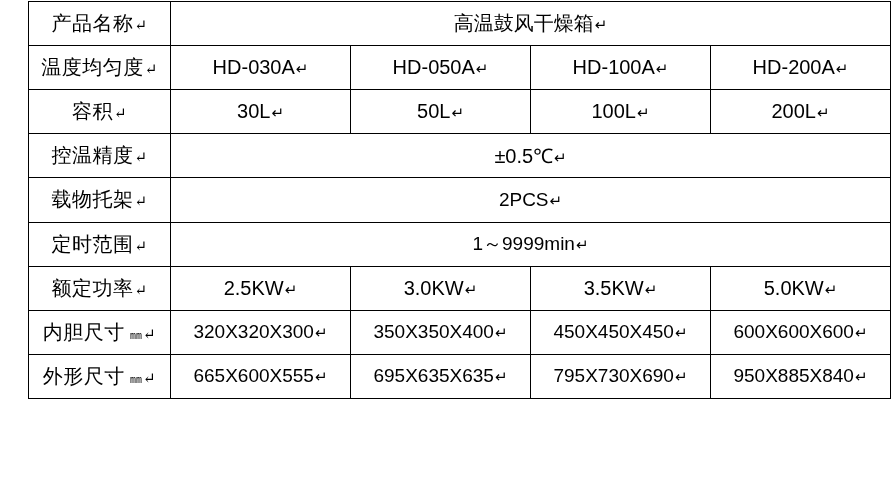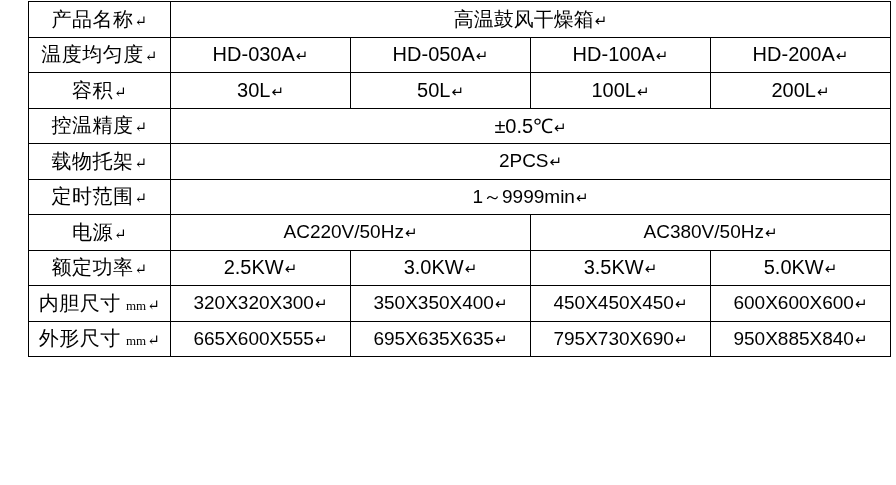--- a/index.html
+++ b/index.html
@@ -17,43 +17,44 @@
   .sheet {
     width: 896px;
     height: 485px;
     position: relative;
     box-sizing: border-box;
     padding: 1px 2px 2px 28px;
   }
   table.spec {
     border-collapse: collapse;
     width: 862px;
-    height: 356px;
+    height: 398px;
     table-layout: fixed;
   }
   table.spec td {
     border: 1px solid #000000;
     text-align: center;
     vertical-align: middle;
     font-size: 19px;
     padding: 0 2px;
     white-space: nowrap;
     overflow: hidden;
   }
   td.label {
     width: 142px;
     font-size: 20px;
     letter-spacing: 0.5px;
   }
   td.label .lbl-main {
     font-size: 20px;
   }
   td.label .lbl-unit {
-    font-size: 13px;
+    font-size: 10px;
     letter-spacing: 0;
+    font-family: Liberation Mono, monospace;
   }
   td.val {
     font-size: 19px;
     font-family: Liberation Sans, sans-serif;
   }
   td.val.big {
     font-size: 20px;
   }
   .pilcrow {
     font-size: 15px;
@@ -103,25 +104,20 @@
         </tr>
         <tr>
           <td class="label"><span class="cellwrap"><span class="lbl-main">载物托架</span><span class="pilcrow">↵</span></span></td>
           <td class="val" colspan="4"><span class="cellwrap"><span>2PCS</span><span class="pilcrow">↵</span></span></td>
         </tr>
         <tr>
           <td class="label"><span class="cellwrap"><span class="lbl-main">定时范围</span><span class="pilcrow">↵</span></span></td>
           <td class="val" colspan="4"><span class="cellwrap"><span>1～9999min</span><span class="pilcrow">↵</span></span></td>
         </tr>
         <tr>
-          <td class="label"><span class="cellwrap"><span class="lbl-main">电源</span><span class="pilcrow">↵</span></span></td>
-          <td class="val" colspan="2"><span class="cellwrap"><span>AC220V/50Hz</span><span class="pilcrow">↵</span></span></td>
-          <td class="val" colspan="2"><span class="cellwrap"><span>AC380V/50Hz</span><span class="pilcrow">↵</span></span></td>
-        </tr>
-        <tr>
           <td class="label"><span class="cellwrap"><span class="lbl-main">额定功率</span><span class="pilcrow">↵</span></span></td>
           <td class="val big"><span class="cellwrap"><span>2.5KW</span><span class="pilcrow">↵</span></span></td>
           <td class="val big"><span class="cellwrap"><span>3.0KW</span><span class="pilcrow">↵</span></span></td>
           <td class="val big"><span class="cellwrap"><span>3.5KW</span><span class="pilcrow">↵</span></span></td>
           <td class="val big"><span class="cellwrap"><span>5.0KW</span><span class="pilcrow">↵</span></span></td>
         </tr>
         <tr>
           <td class="label"><span class="cellwrap"><span class="lbl-main">内胆尺寸</span> <span class="lbl-unit">mm</span><span class="pilcrow">↵</span></span></td>
           <td class="val"><span class="cellwrap"><span>320X320X300</span><span class="pilcrow">↵</span></span></td>
           <td class="val"><span class="cellwrap"><span>350X350X400</span><span class="pilcrow">↵</span></span></td>

